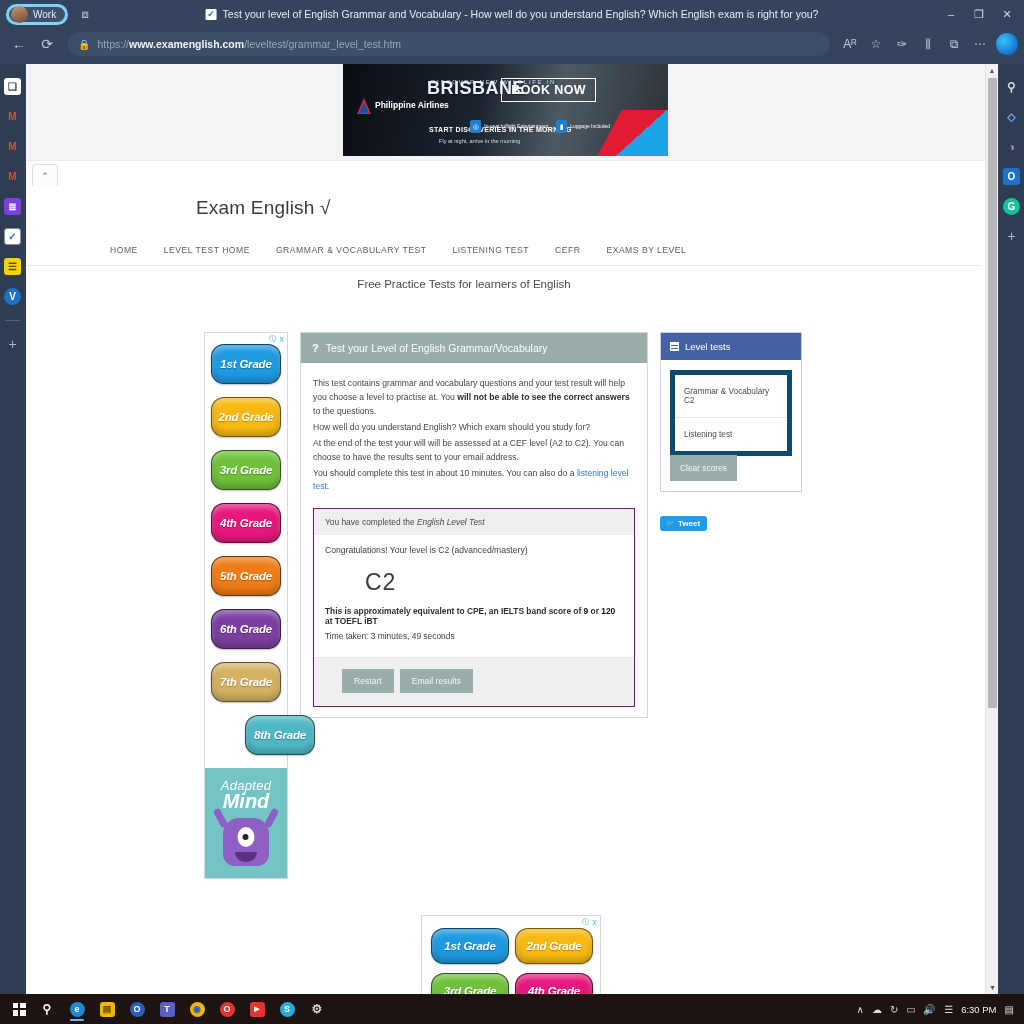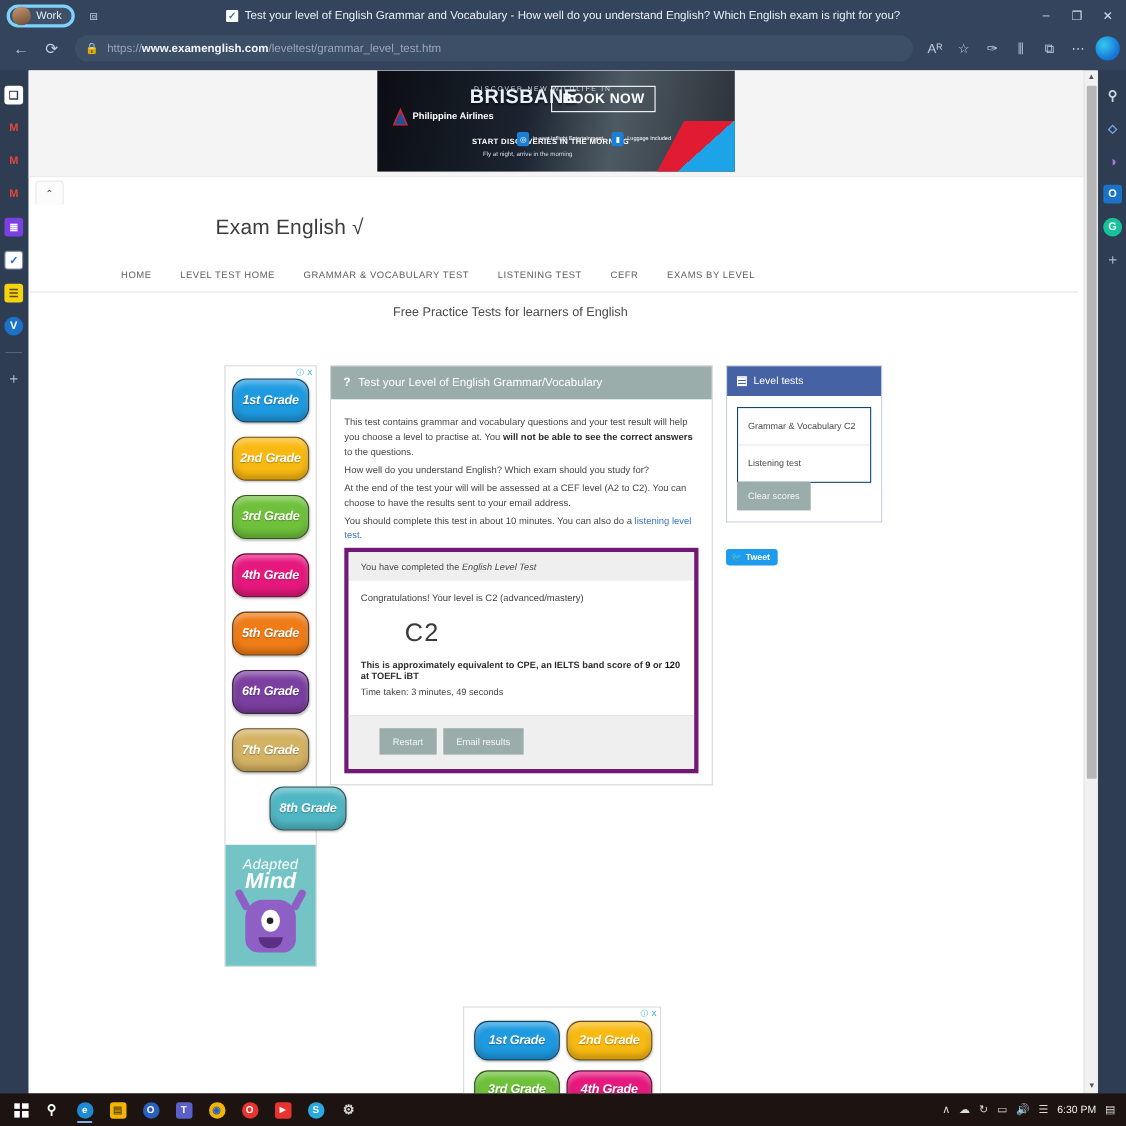--- a/index.html
+++ b/index.html
@@ -314,21 +314,21 @@
   .test-head .q { font-weight: bold; font-size: 11px; }
   .test-body { padding: 14px 12px 10px; }
   .test-body p {
     font-size: 8.6px; color: #464646; line-height: 1.62;
     margin-bottom: 2px;
   }
   .test-body b { color: #2d2d2d; }
   .test-body a { color: #3b74c4; text-decoration: none; }
 
   .result-box {
-    border: 4px solid #701a75; margin: 4px 0 0;
+    border: 1px solid #701a75; margin: 14px 0 0;
   }
   .result-banner {
     background: #efefef; padding: 8px 11px;
     font-size: 8.4px; color: #4a4a4a; font-style: italic;
   }
   .result-banner .plain { font-style: normal; }
   .result-main { padding: 10px 11px 16px; background: #fff; }
   .congrats { font-size: 8.6px; color: #3f3f3f; }
   .big-level {
     font-size: 23px; color: #3a3a3a; padding: 14px 0 10px 40px;
@@ -360,21 +360,21 @@
     background: #4562a4; color: #fff;
     padding: 8px 9px; font-size: 9.5px;
     display: flex; gap: 6px; align-items: center;
   }
   .side-head .bars {
     width: 9px; height: 9px;
     background: repeating-linear-gradient(#fff 0 2px, transparent 2px 3px);
     border: 1px solid #fff;
   }
   .side-inner { padding: 10px 9px 10px; }
-  .side-list { border: 1px solid #0c4a6e; }
+  .side-list { border: 5px solid #0c4a6e; }
   .side-list-item {
     padding: 12px 9px; font-size: 8.2px; color: #4a4a4a;
     border-bottom: 1px solid #e6e6e6;
   }
   .side-list-item:last-child { border-bottom: none; }
   .clear-btn {
     background: #9aadaa; color: #f2f5f5; border: none;
     padding: 8px 10px; font-size: 8.4px;
     font-family: inherit; cursor: pointer; margin-top: -1px;
   }

